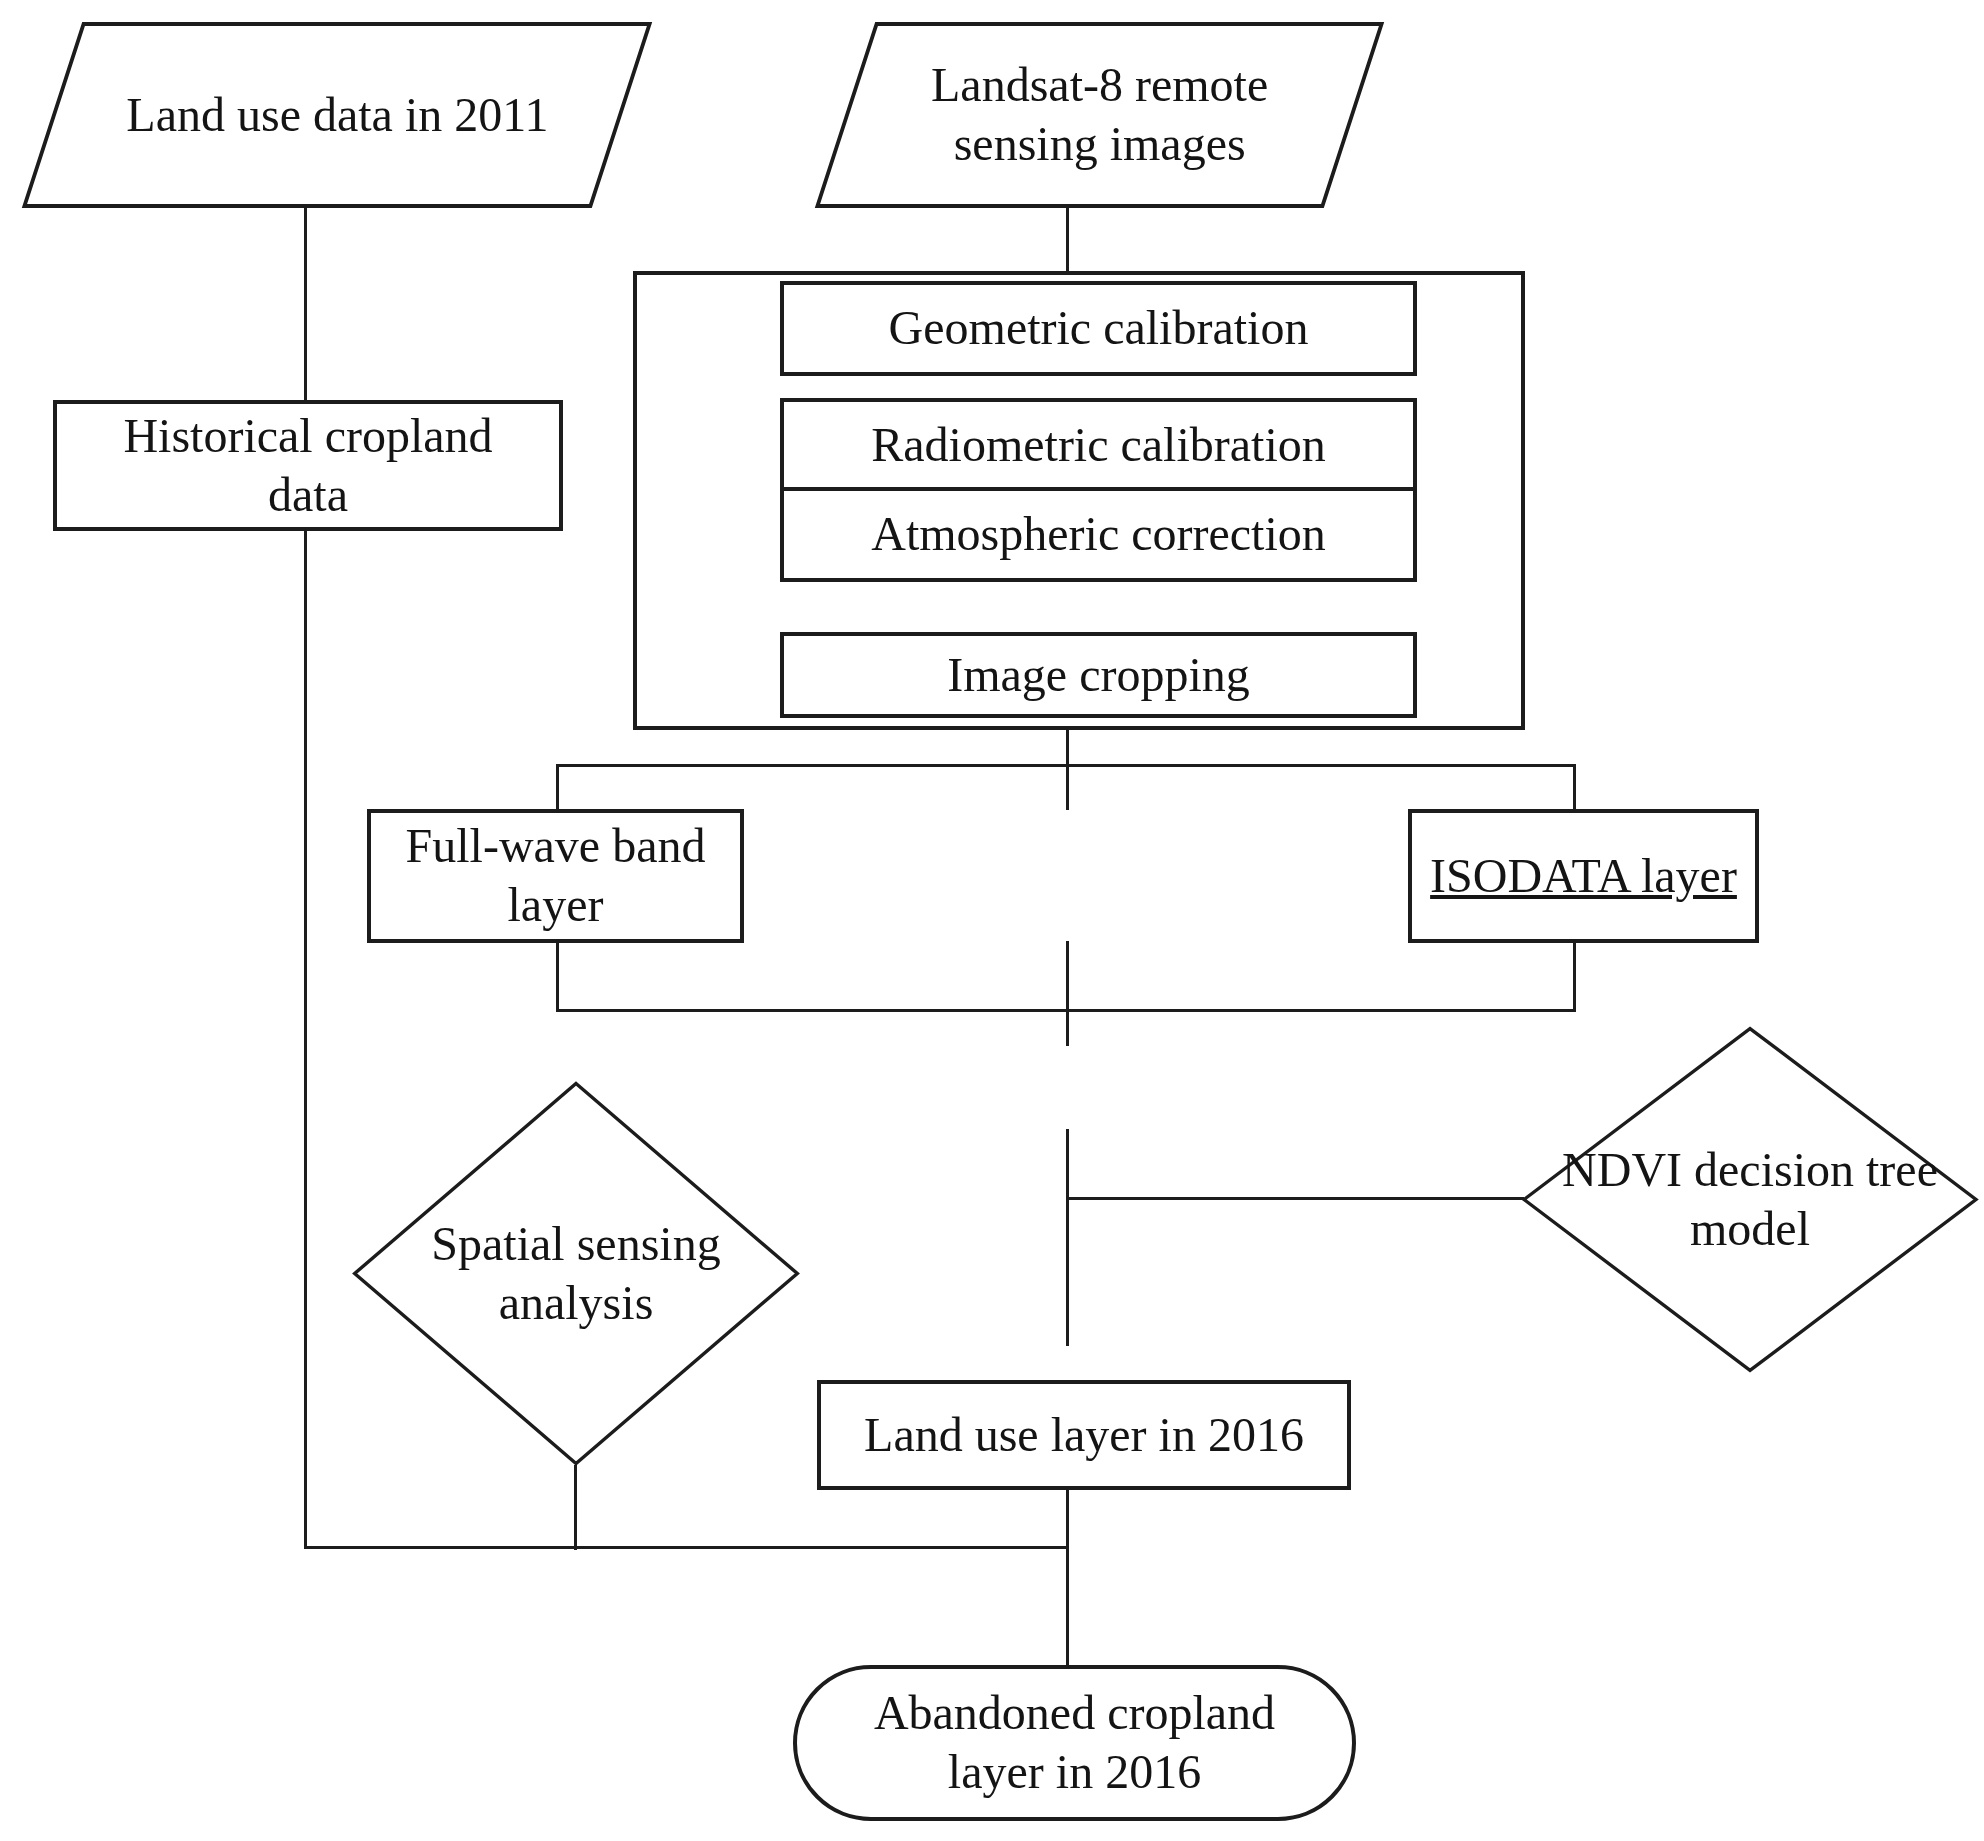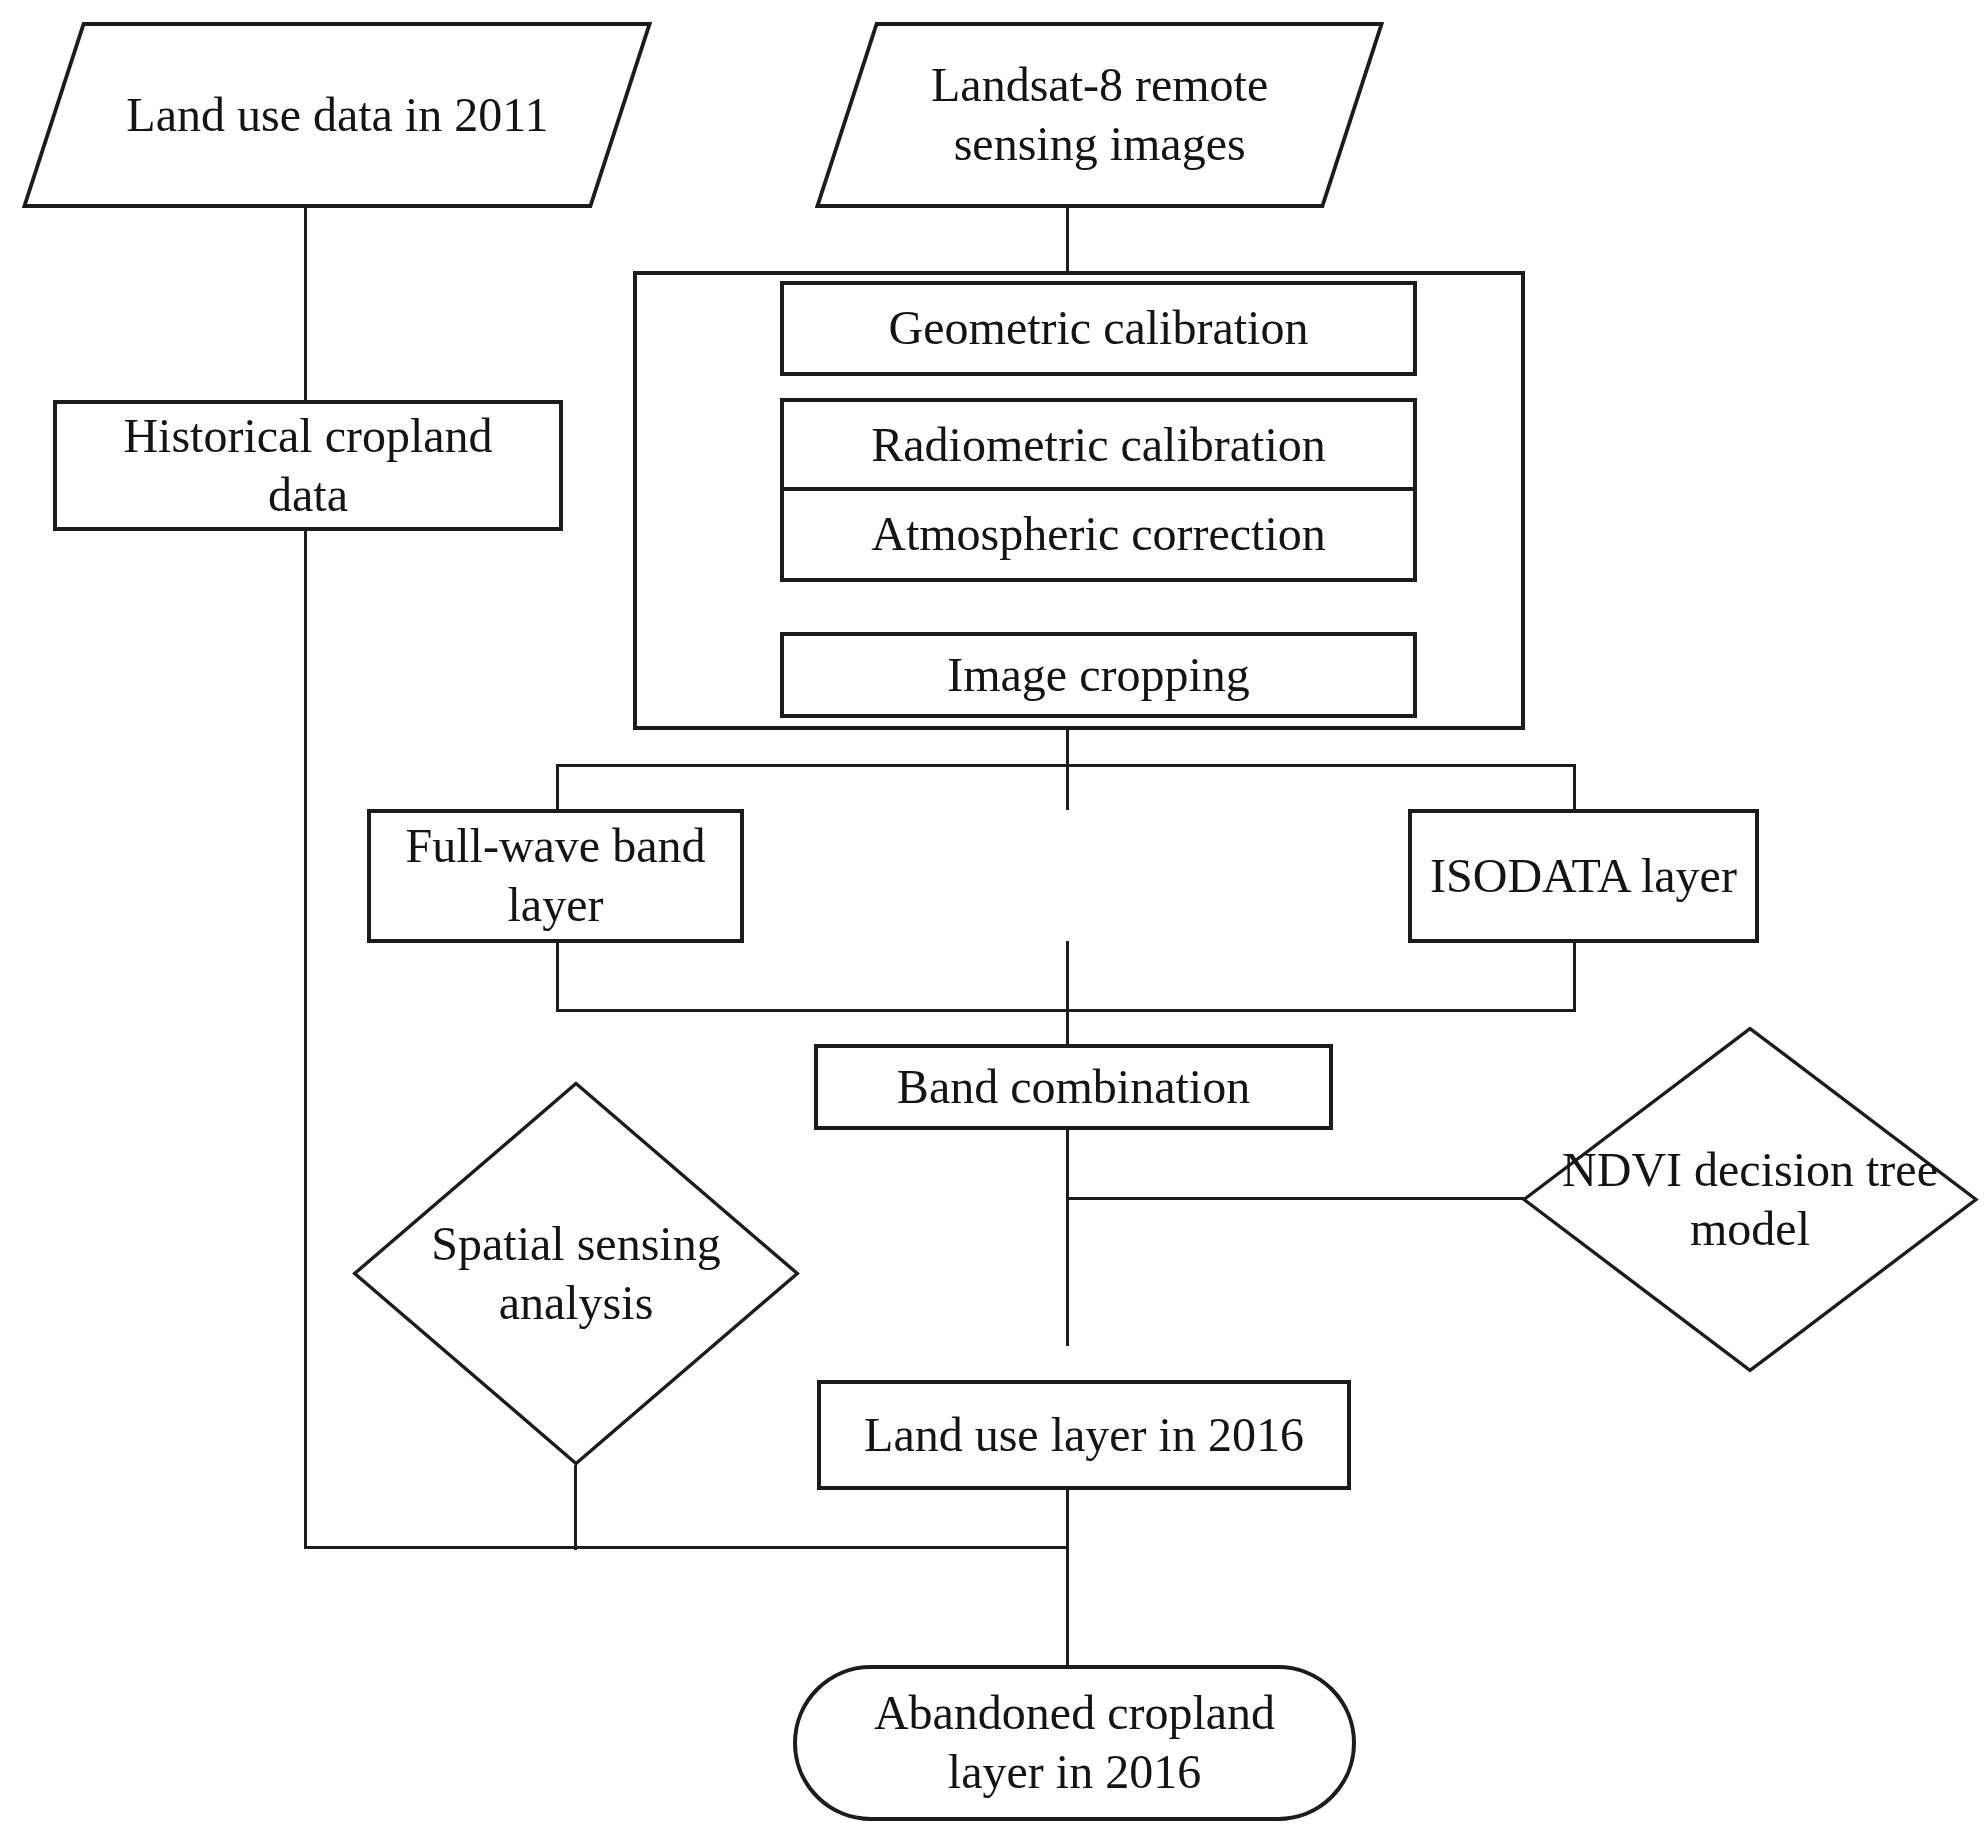--- a/index.html
+++ b/index.html
@@ -107,26 +107,23 @@
   <div class="node" style="left:367px;top:809px;width:377px;height:134px;">
     <div class="lbl" style="width:339px;">Full-wave band layer</div>
   </div>
 
   <div class="node" style="left:780px;top:632px;width:637px;height:86px;">
     <div class="lbl">Image cropping</div>
   </div>
 
 
   <div class="node" style="left:1408px;top:809px;width:351px;height:134px;">
-    <div class="lbl" style="width:314px;">ISODATA layer</div>
+    <div class="lbl" style="width:314px;text-decoration:underline;">ISODATA layer</div>
   </div>
 
-  <div class="node" style="left:814px;top:1044px;width:519px;height:86px;">
-    <div class="lbl">Band combination</div>
-  </div>
 
   <div class="diamond-wrap" style="left:352px;top:1081px;width:448px;height:385px;">
     <svg width="448" height="385" viewBox="0 0 528 454">
       <polygon points="264,3 525,227 264,451 3,227" fill="#ffffff" stroke="#1c1c1c" stroke-width="4"></polygon>
     </svg>
     <div class="diamond-lbl">
       <div class="lbl" style="width:356px;">Spatial sensing analysis</div>
     </div>
   </div>
 

